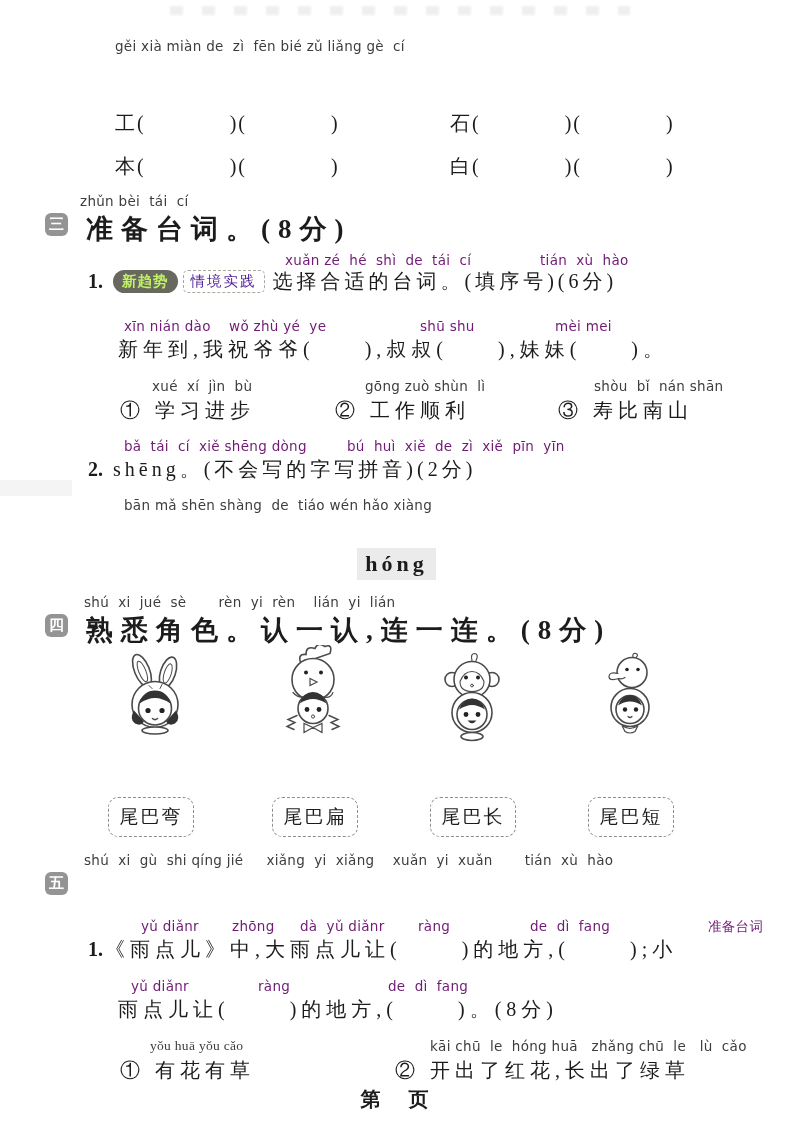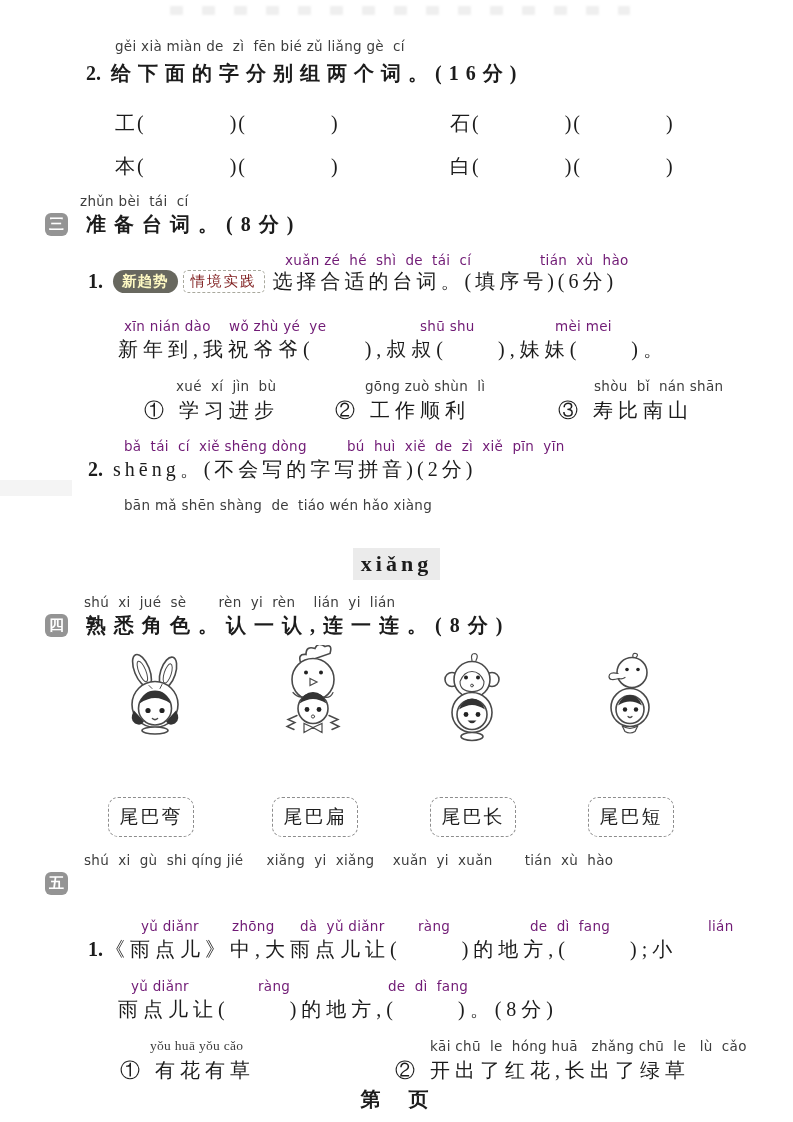--- a/index.html
+++ b/index.html
@@ -5,31 +5,31 @@
   html,body{margin:0;padding:0;background:#ffffff;}
   .page{position:relative;width:793px;height:1122px;background:#fff;
         font-family:"Liberation Serif","DejaVu Serif",serif;color:#1c1c1c;overflow:hidden;}
   .abs{position:absolute;}
   .pinyin{font-family:"DejaVu Sans",sans-serif;font-size:13.5px;color:#3d3d3d;
           white-space:pre;letter-spacing:0.3px;}
   .pinyin-seg{position:absolute;top:0;font-family:"DejaVu Sans",sans-serif;font-size:13.5px;
           color:#701a75;white-space:pre;letter-spacing:0.3px;}
   .hanzi{font-size:20px;letter-spacing:5px;white-space:pre;}
   .blanks{font-size:20px;letter-spacing:2px;white-space:pre;}
-  .title{font-size:20px;font-weight:bold;letter-spacing:8px;white-space:pre;}
+  .title{font-size:27px;font-weight:bold;letter-spacing:8px;white-space:pre;}
   .q-head{font-size:20px;font-weight:bold;letter-spacing:7px;white-space:pre;}
   .num{font-weight:bold;letter-spacing:0;font-size:20px;margin-right:10px;}
   .sec-badge{width:23px;height:23px;background:#949494;color:#fff;border-radius:6px;
              display:flex;align-items:center;justify-content:center;
              font-size:15px;font-weight:bold;letter-spacing:0;
              font-family:"DejaVu Sans",sans-serif;}
-  .trend-badge{background:#68685f;color:#fef9c3;border-radius:12px;padding:2px 9px;
+  .trend-badge{background:#68685f;color:#bef264;border-radius:12px;padding:2px 9px;
                font-size:14.5px;font-weight:bold;letter-spacing:1px;
                font-family:"DejaVu Sans",sans-serif;white-space:nowrap;}
-  .context-badge{border:1.5px dashed #a9a99e;color:#7f1d1d;border-radius:5px;
+  .context-badge{border:1.5px dashed #a9a99e;color:#4c1d95;border-radius:5px;
                padding:1px 7px;font-size:14.5px;letter-spacing:2px;margin-left:5px;
                white-space:nowrap;}
   .item-row{display:flex;align-items:center;}
   .center-row{left:0;right:0;text-align:center;}
   .rehearsal{display:inline-block;background:#ebebeb;font-size:22px;font-weight:bold;
              letter-spacing:4px;padding:3px 8px;}
   .tail-label{position:absolute;border:1.5px dashed #8d8d8d;border-radius:10px;
               width:84px;height:38px;display:flex;align-items:center;justify-content:center;
               font-size:19px;letter-spacing:2px;}
   .underline-blank{display:inline-block;width:330px;border-bottom:1.6px solid #2a2a2a;
@@ -48,23 +48,20 @@
 </style>
 </head>
 <body>
 
 <div class="page">
 
   <div class="artifact-top"></div>
   <div class="artifact-left"></div>
 
   <div class="abs pinyin" style="left:115px;top:38px;">gěi xià miàn de  zì  fēn bié zǔ liǎng gè  cí</div>
-  <div class="abs" style="left:86px;top:60px;">
-    <span class="num">2.</span><span class="q-head">给下面的字分别组两个词。(16分)</span>
-  </div>
   <div class="abs blanks" style="left:115px;top:110px;">工(            )(            )</div>
   <div class="abs blanks" style="left:450px;top:110px;">石(            )(            )</div>
   <div class="abs blanks" style="left:115px;top:153px;">本(            )(            )</div>
   <div class="abs blanks" style="left:450px;top:153px;">白(            )(            )</div>
 
   <div class="abs pinyin" style="left:80px;top:193px;">zhǔn bèi  tái  cí</div>
   <div class="abs sec-badge" style="left:45px;top:213px;">三</div>
   <div class="abs title" style="left:86px;top:211px;">准备台词。(8分)</div>
 
   <div class="abs" style="left:0;top:252px;width:793px;height:18px;">
@@ -78,21 +75,21 @@
     <span class="hanzi" style="margin-left:8px;letter-spacing:4px;">选择合适的台词。(填序号)(6分)</span>
   </div>
   <div class="abs" style="left:0;top:318px;width:727px;height:18px;">
     <span class="pinyin-seg" style="left:124px;">xīn nián dào    wǒ zhù yé  ye</span>
     <span class="pinyin-seg" style="left:420px;">shū shu</span>
     <span class="pinyin-seg" style="left:555px;">mèi mei</span>
   </div>
   <div class="abs hanzi" style="left:118px;top:336px;">新年到,我祝爷爷(     ),叔叔(     ),妹妹(     )。</div>
 
   <div class="abs" style="left:0;top:378px;width:793px;height:50px;">
-    <div class="opt" style="left:120px;margin-left:24px;">
+    <div class="opt" style="left:120px;">
       <span class="pinyin" style="margin-left:32px;">xué  xí  jìn  bù</span>
       <span class="hanzi">① 学习进步</span>
     </div>
     <div class="opt" style="left:335px;">
       <span class="pinyin" style="margin-left:30px;">gōng zuò shùn  lì</span>
       <span class="hanzi">② 工作顺利</span>
     </div>
     <div class="opt" style="left:558px;">
       <span class="pinyin" style="margin-left:36px;">shòu  bǐ  nán shān</span>
       <span class="hanzi">③ 寿比南山</span>
@@ -102,21 +99,21 @@
   <div class="abs" style="left:0;top:438px;width:793px;height:18px;">
     <span class="pinyin-seg" style="left:124px;">bǎ  tái  cí  xiě shēng dòng</span>
     <span class="pinyin-seg" style="left:347px;">bú  huì  xiě  de  zì  xiě  pīn  yīn</span>
   </div>
   <div class="abs" style="left:88px;top:456px;">
     <span class="num">2.</span><span class="hanzi" style="letter-spacing:4px;">shēng。(不会写的字写拼音)(2分)</span>
   </div>
   <div class="abs pinyin" style="left:124px;top:497px;">bān mǎ shēn shàng  de  tiáo wén hǎo xiàng</div>
 
   <div class="abs center-row" style="top:548px;">
-    <span class="rehearsal">xiǎng</span>
+    <span class="rehearsal">hóng</span>
   </div>
 
   <div class="abs pinyin" style="left:84px;top:594px;">shú  xi  jué  sè       rèn  yi  rèn    lián  yi  lián</div>
   <div class="abs sec-badge" style="left:45px;top:614px;">四</div>
   <div class="abs title" style="left:86px;top:612px;">熟悉角色。认一认,连一连。(8分)</div>
 
   <div class="figure" style="left:106px;top:648px;">
     <svg viewBox="0 0 100 115">
       <g stroke="#4a4a4a" stroke-width="1.6" fill="#fff" stroke-linecap="round">
         <ellipse cx="36" cy="20" rx="7.5" ry="17" transform="rotate(-22 36 20)"></ellipse>
@@ -203,21 +200,21 @@
 
   <div class="abs pinyin" style="left:84px;top:852px;">shú  xi  gù  shi qíng jié     xiǎng  yi  xiǎng    xuǎn  yi  xuǎn       tián  xù  hào</div>
   <div class="abs sec-badge" style="left:45px;top:872px;">五</div>
 
   <div class="abs" style="left:0;top:918px;width:793px;height:18px;">
     <span class="pinyin-seg" style="left:141px;">yǔ diǎnr</span>
     <span class="pinyin-seg" style="left:232px;">zhōng</span>
     <span class="pinyin-seg" style="left:300px;">dà  yǔ diǎnr</span>
     <span class="pinyin-seg" style="left:418px;">ràng</span>
     <span class="pinyin-seg" style="left:530px;">de  dì  fang</span>
-    <span class="pinyin-seg" style="left:708px;">lián</span>
+    <span class="pinyin-seg" style="left:708px;">准备台词</span>
   </div>
   <div class="abs" style="left:88px;top:936px;">
     <span class="num" style="margin-right:2px;">1.</span><span class="hanzi">《雨点儿》中,大雨点儿让(      )的地方,(      );小</span>
   </div>
 
   <div class="abs" style="left:0;top:978px;width:793px;height:18px;">
     <span class="pinyin-seg" style="left:131px;">yǔ diǎnr</span>
     <span class="pinyin-seg" style="left:258px;">ràng</span>
     <span class="pinyin-seg" style="left:388px;">de  dì  fang</span>
   </div>

